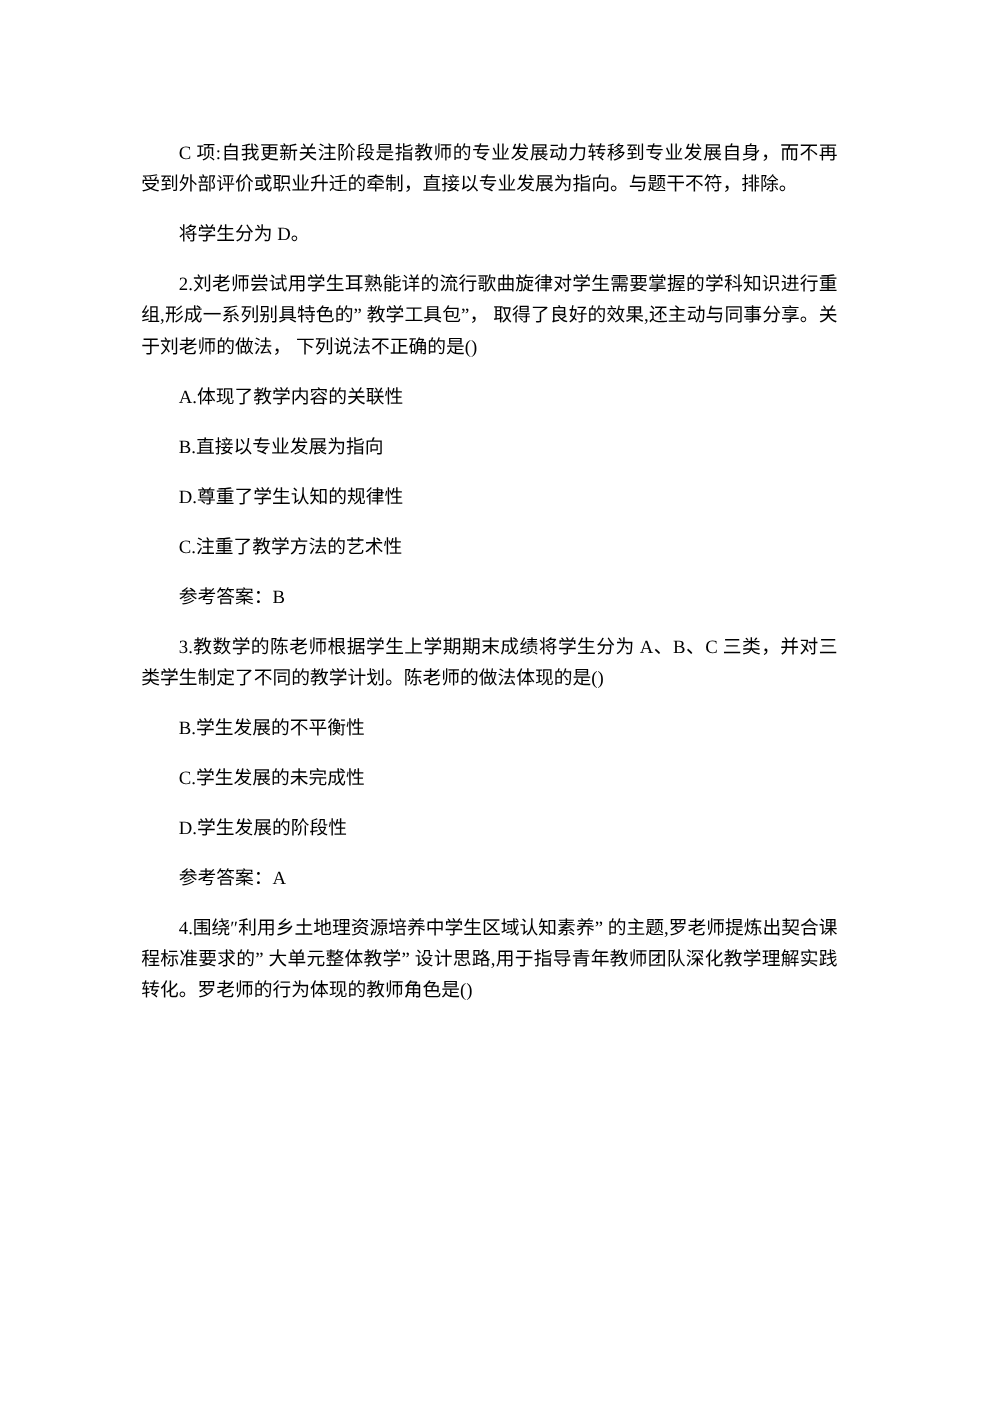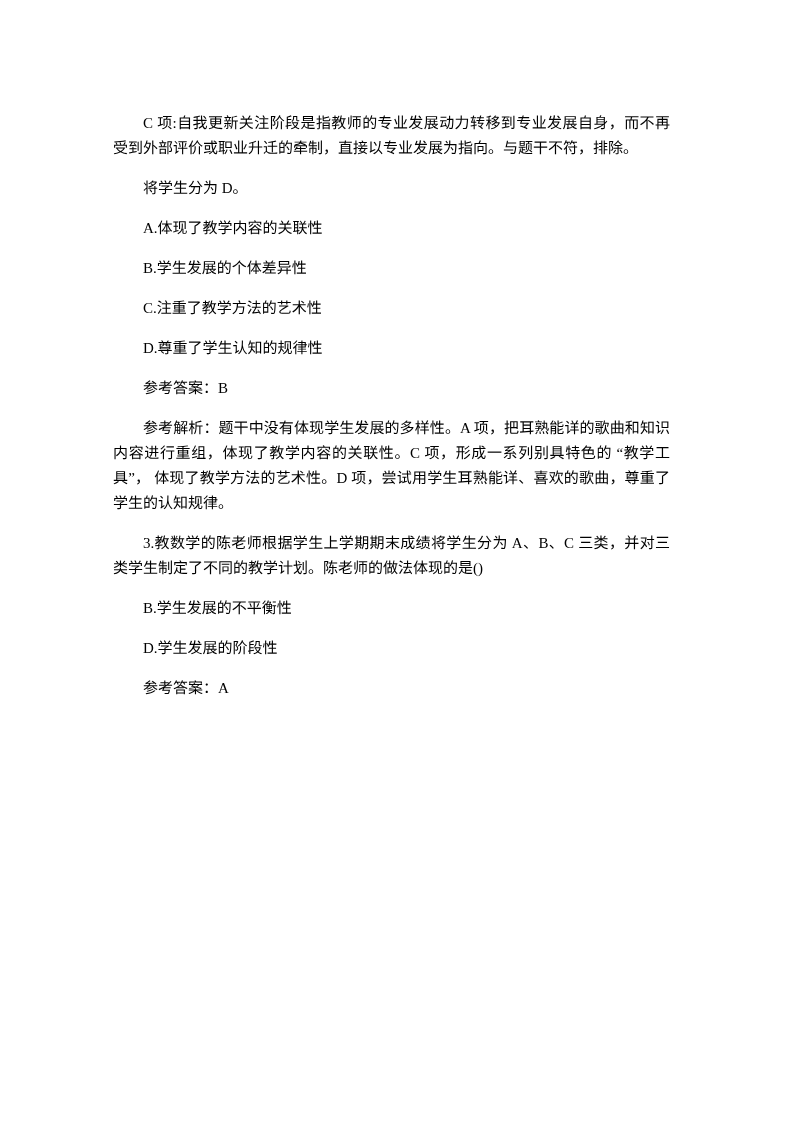--- a/index.html
+++ b/index.html
@@ -30,38 +30,40 @@
 </style>
 </head>
 <body>
 
 <div class="page">
 
   <p class="para">C 项:自我更新关注阶段是指教师的专业发展动力转移到专业发展自身，而不再受到外部评价或职业升迁的牵制，直接以专业发展为指向。与题干不符，排除。</p>
 
   <p class="para">将学生分为 D。</p>
 
+  <p class="para">2.刘老师尝试用学生耳熟能详的流行歌曲旋律对学生需要掌握的学科知识进行重组,形成一系列别具特色的” 教学工具包”， 取得了良好的效果,还主动与同事分享。关于刘老师的做法， 下列说法不正确的是()</p>
 
   <p class="para">A.体现了教学内容的关联性</p>
 
-  <p class="para">B.学生发展的个体差异性</p>
+  <p class="para">B.直接以专业发展为指向</p>
+
+  <p class="para">D.尊重了学生认知的规律性</p>
 
   <p class="para">C.注重了教学方法的艺术性</p>
 
-  <p class="para">D.尊重了学生认知的规律性</p>
-
   <p class="para">参考答案：B</p>
 
-  <p class="para">参考解析：题干中没有体现学生发展的多样性。A 项，把耳熟能详的歌曲和知识内容进行重组，体现了教学内容的关联性。C 项，形成一系列别具特色的 “教学工具”， 体现了教学方法的艺术性。D 项，尝试用学生耳熟能详、喜欢的歌曲，尊重了学生的认知规律。</p>
 
   <p class="para">3.教数学的陈老师根据学生上学期期末成绩将学生分为 A、B、C 三类，并对三类学生制定了不同的教学计划。陈老师的做法体现的是()</p>
 
 
   <p class="para">B.学生发展的不平衡性</p>
 
+  <p class="para">C.学生发展的未完成性</p>
 
   <p class="para">D.学生发展的阶段性</p>
 
   <p class="para">参考答案：A</p>
 
 
+  <p class="para">4.围绕″利用乡土地理资源培养中学生区域认知素养” 的主题,罗老师提炼出契合课程标准要求的” 大单元整体教学” 设计思路,用于指导青年教师团队深化教学理解实践转化。罗老师的行为体现的教师角色是()</p>
 
 </div>
 
 </body></html>

